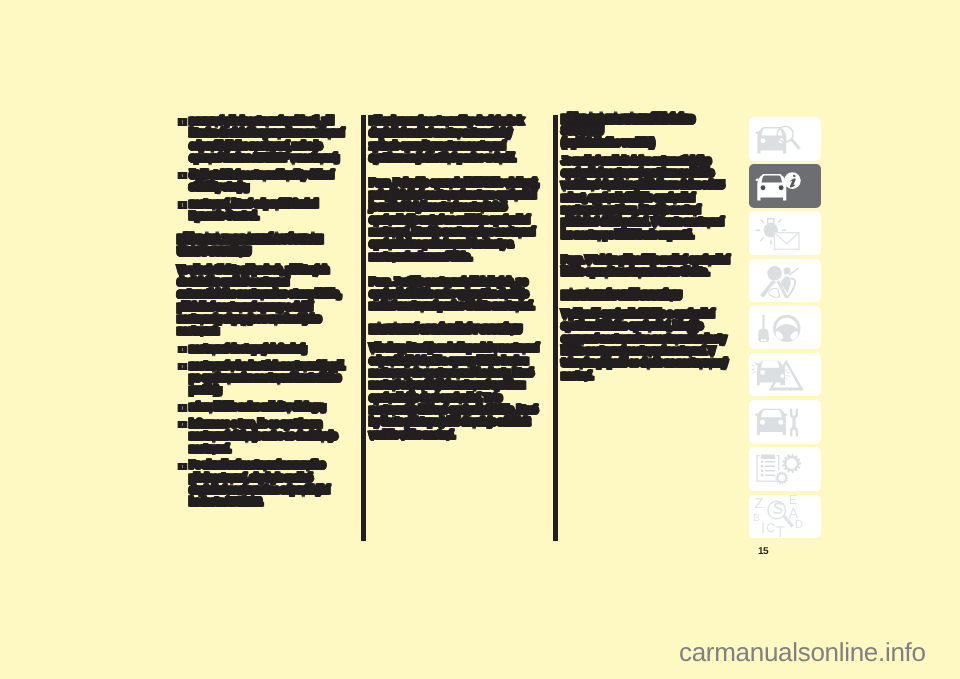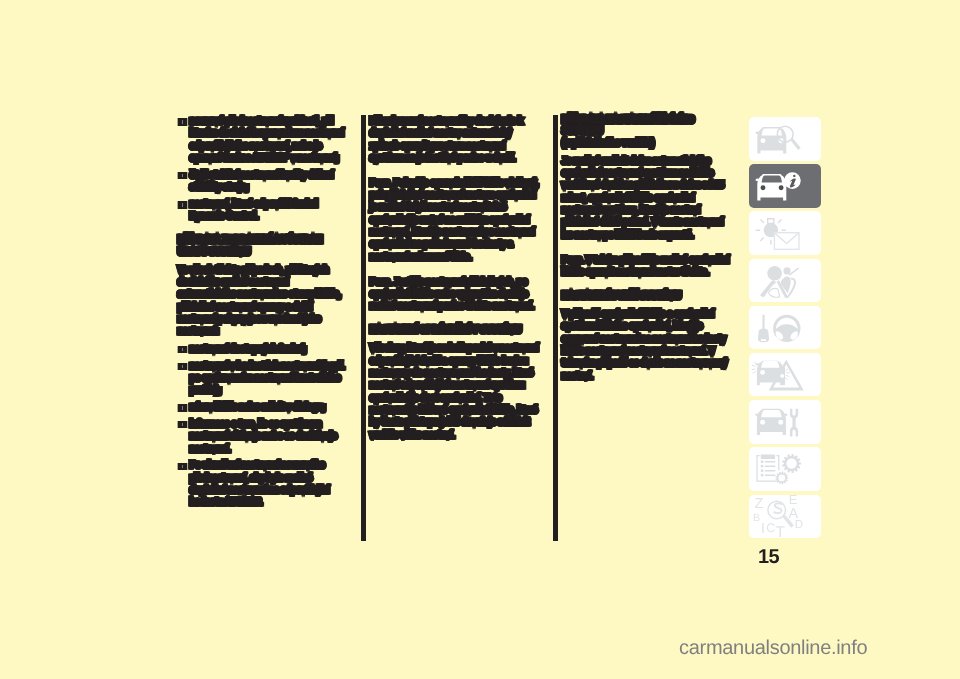--- a/index.html
+++ b/index.html
@@ -52,25 +52,25 @@
   .tabs{position:absolute;left:749px;top:117px;width:72px;}
   .tab{position:relative;width:72px;height:43.5px;background:#fff;
        border-radius:5px;margin-bottom:3.7px;overflow:hidden;}
   .tab.active{background:#6d6e71;}
   .tab svg{position:absolute;display:block;}
   .tab svg text{-webkit-font-smoothing:antialiased;text-rendering:geometricPrecision;}
   .tab{filter:blur(0.35px);}
 
   
   .pageno{position:absolute;left:758px;top:546px;color:#231f20;
-          font-size:20px;font-weight:700;letter-spacing:-0.5px;}
+          font-size:10px;font-weight:700;letter-spacing:-0.5px;}
 
   
   .watermark{position:absolute;left:679px;top:637px;color:#808080;
-             font-size:20px;letter-spacing:-0.3px;font-weight:400;}
+             font-size:26px;letter-spacing:-0.3px;font-weight:400;}
 </style>
 </head>
 <body>
 
 <div class="page">
 
   <div id="textstack">
       <div class="layer L1" style="transform: translate(-1.35px, 0px);">
   <div class="col c1">
     <ul class="bullets">

